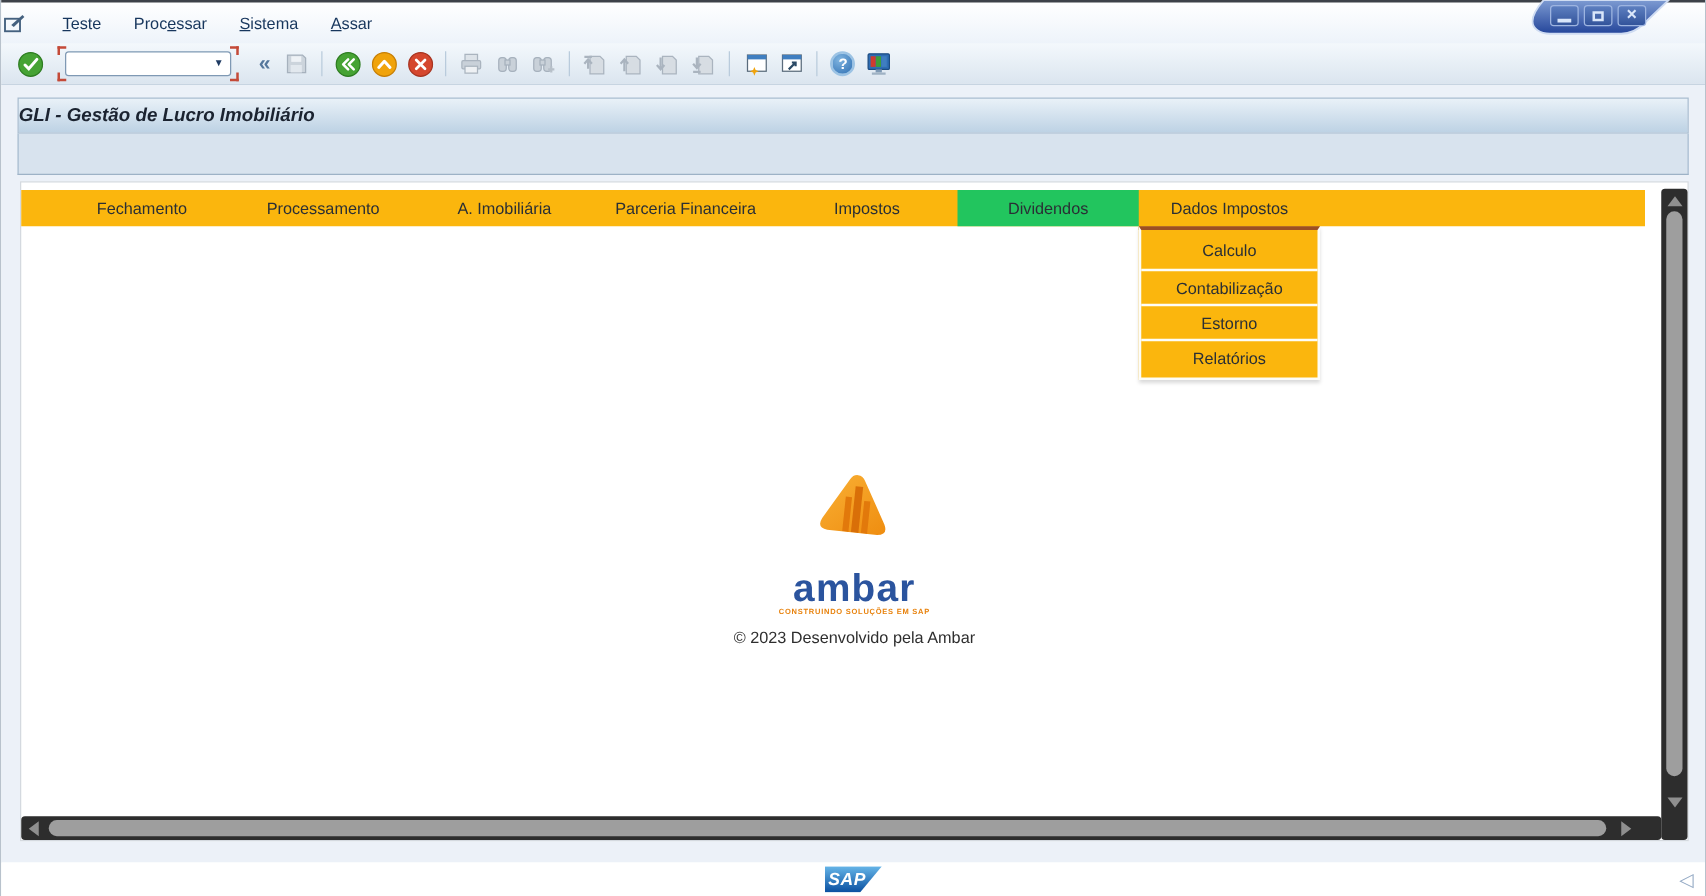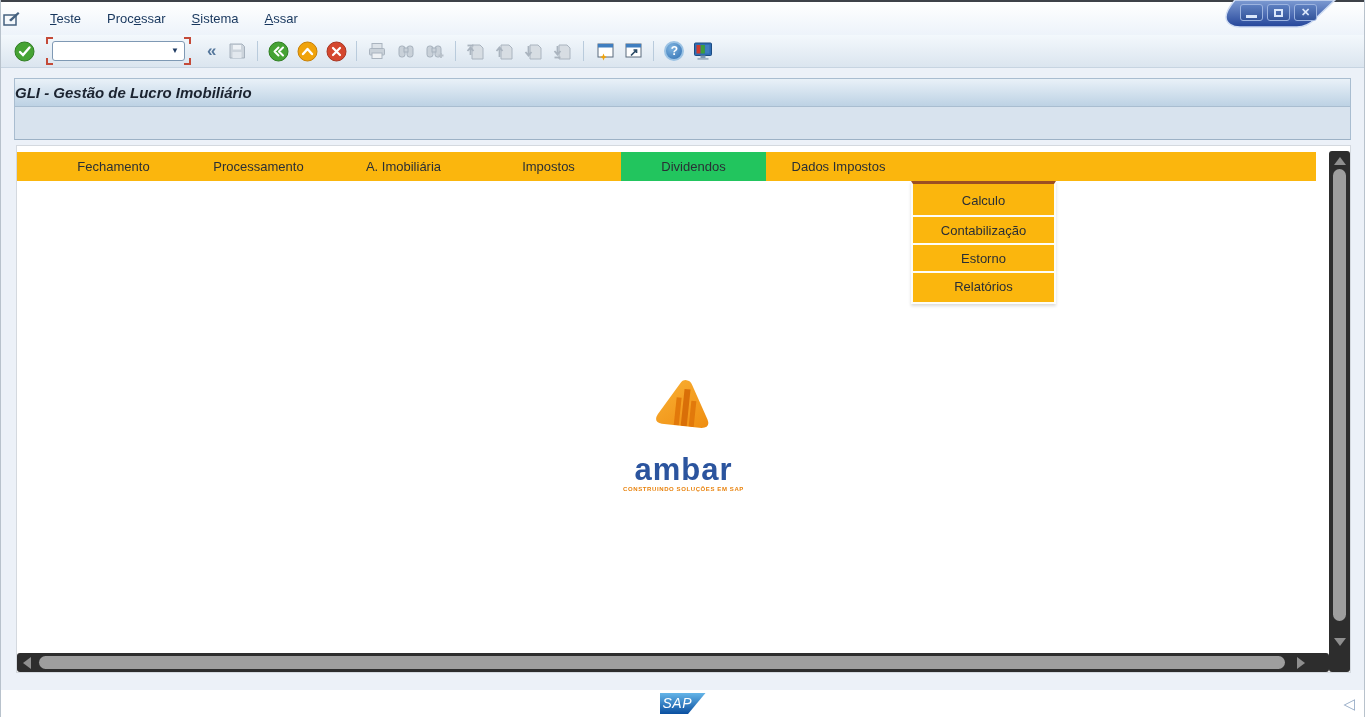--- a/index.html
+++ b/index.html
@@ -101,21 +101,21 @@
   .arr.up    { top:6px; left:5px; border-left:6px solid transparent; border-right:6px solid transparent; border-bottom:8px solid #8f8f8f; }
   .arr.down  { bottom:26px; left:5px; border-left:6px solid transparent; border-right:6px solid transparent; border-top:8px solid #8f8f8f; }
   .arr.left  { left:6px; top:4px; border-top:6px solid transparent; border-bottom:6px solid transparent; border-right:8px solid #8f8f8f; }
   .arr.right { right:24px; top:4px; border-top:6px solid transparent; border-bottom:6px solid transparent; border-left:8px solid #8f8f8f; }
 
   
   .statusbar { position:absolute; bottom:0; left:0; right:0; height:27px; background:#fff; }
   .saplogo { position:absolute; left:50%; top:3px; transform:translateX(-50%);
              width:46px; height:21px; clip-path:polygon(0 0,100% 0,62% 100%,0 100%);
              background:linear-gradient(180deg,#65b5e8,#0a4fa0);
-             color:#fff; font-weight:normal; font-style:italic; font-size:14px;
+             color:#fff; font-weight:bold; font-style:italic; font-size:14px;
              padding:2px 0 0 3px; letter-spacing:.5px; }
   .expand-arrow { position:absolute; right:9px; top:5px; font-size:15px; color:#93a9c4; cursor:pointer; }
 </style>
 </head>
 <body>
 
 <div id="app">
   <div class="topline"></div>
 
   <div class="menubar">
@@ -280,20 +280,21 @@
       <span>GLI - Gestão de Lucro Imobiliário</span>
     </div>
     <div class="subbar"></div>
 
     <div class="content">
 
       <div class="navbar">
         <div class="tab">Fechamento</div>
         <div class="tab">Processamento</div>
         <div class="tab">A. Imobiliária</div>
+        <div class="tab">Parceria Financeira</div>
         <div class="tab">Impostos</div>
         <div class="tab active">Dividendos</div>
         <div class="tab">Dados Impostos</div>
       </div>
 
       <div class="dropdown">
         <div class="dd-item">Calculo</div>
         <div class="dd-item">Contabilização</div>
         <div class="dd-item">Estorno</div>
         <div class="dd-item">Relatórios</div>
@@ -312,20 +313,21 @@
           </defs>
           <path d="M30 2 Q34 2 36 6 L55 39 Q59 47 50 48 L10 48 Q1 47 5 39 L24 6 Q26 2 30 2 Z" fill="url(#amb)" transform="rotate(6 30 26)"></path>
           <g clip-path="url(#tric)" transform="rotate(6 30 26)">
             <rect x="22" y="20" width="5" height="28" fill="#e2790b"></rect>
             <rect x="29" y="11" width="6" height="37" fill="#d96f08"></rect>
             <rect x="37" y="22" width="5" height="26" fill="#e2790b"></rect>
           </g>
         </svg>
         <div class="brand-name">ambar</div>
         <div class="brand-tagline">CONSTRUINDO SOLUÇÕES EM SAP</div>
+        <div class="copyright">© 2023 Desenvolvido pela Ambar</div>
       </div>
 
       <div class="vscroll">
         <span class="arr up"></span>
         <div class="vthumb"></div>
         <span class="arr down"></span>
       </div>
       <div class="hscroll">
         <span class="arr left"></span>
         <div class="hthumb"></div>

